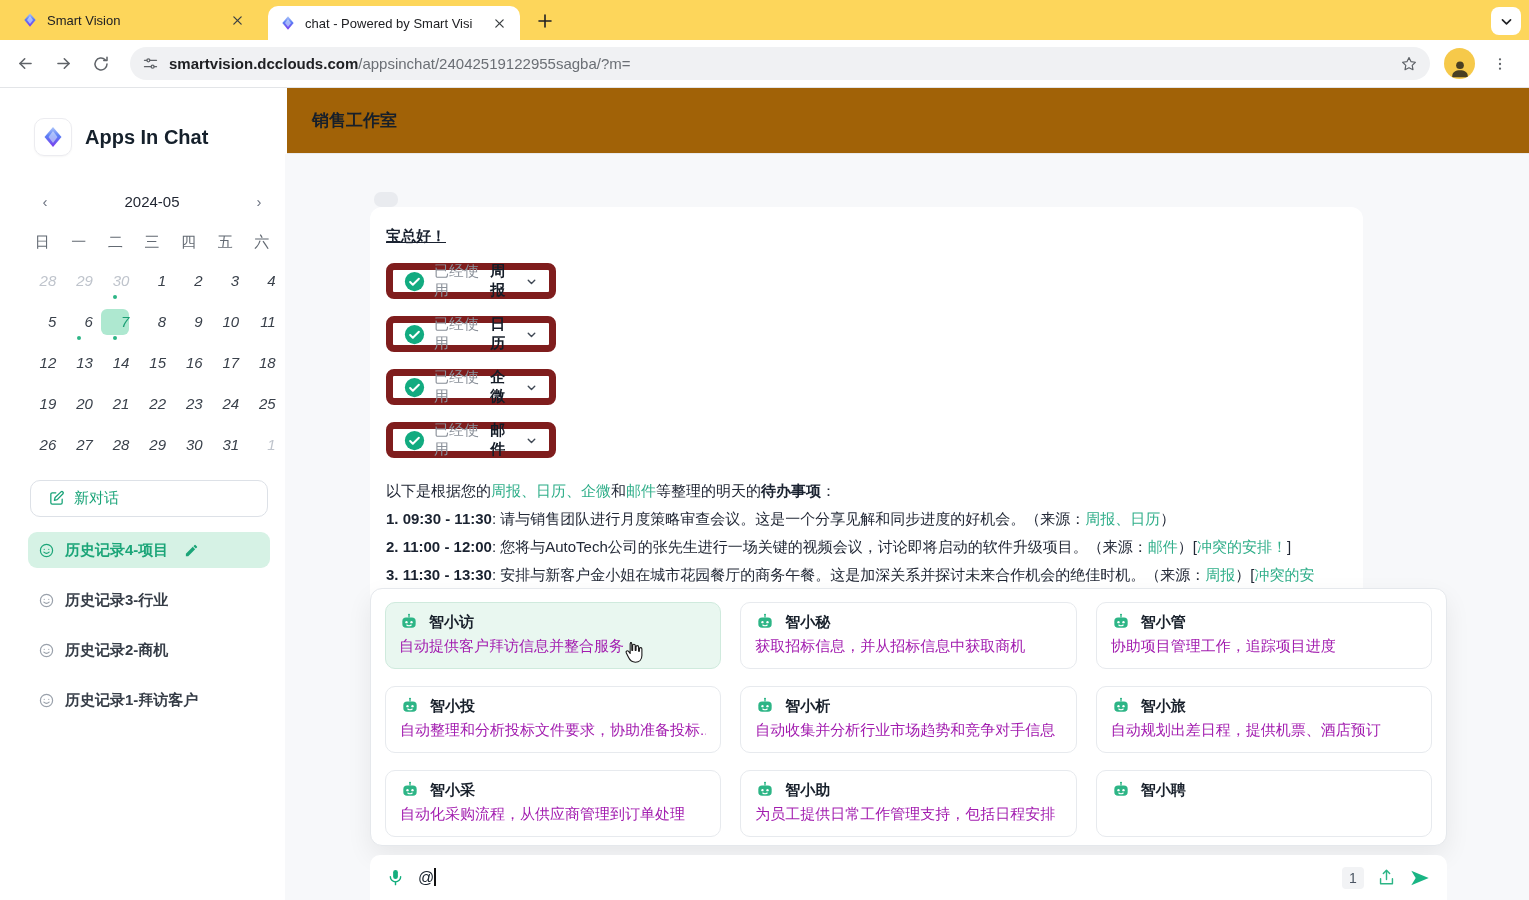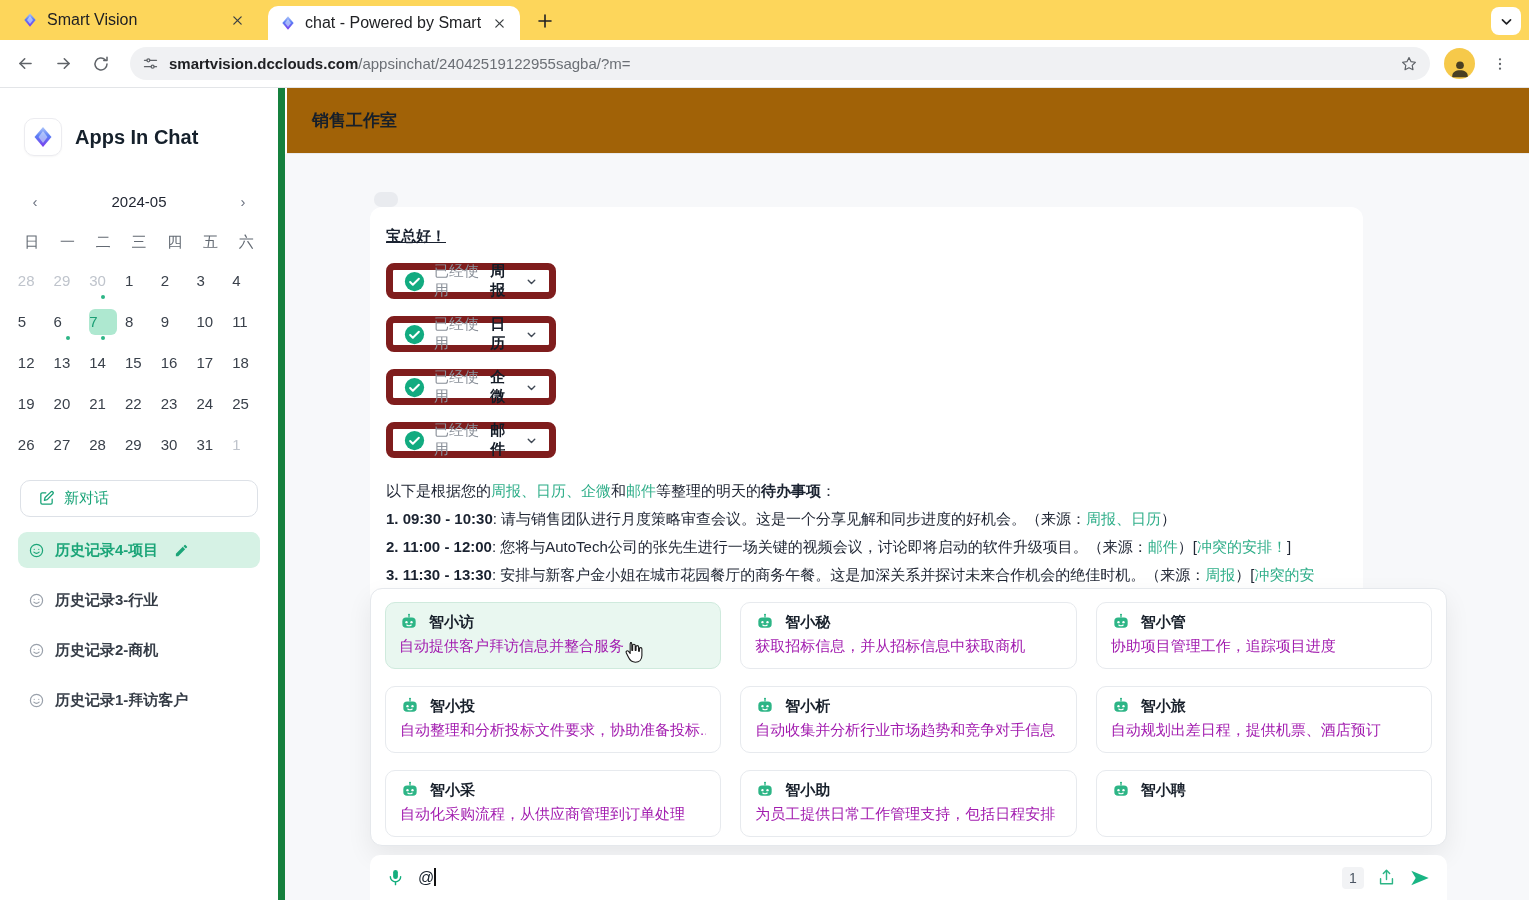--- a/index.html
+++ b/index.html
@@ -4,50 +4,50 @@
 <style>
   * { margin:0; padding:0; box-sizing:border-box; }
   html,body { width:1529px; height:900px; overflow:hidden;
     font-family:"Liberation Sans","DejaVu Sans",sans-serif; background:#fff; }
 
   
   .tabbar { position:absolute; left:0; top:0; width:1529px; height:40px; background:#fdd65b; }
   .tab { position:absolute; top:0; height:40px; display:flex; align-items:center; gap:9px; padding:0 12px; }
   .tab.inactive { left:10px; width:248px; }
   .tab.active { left:268px; width:252px; background:#fff; border-radius:10px 10px 0 0; top:6px; height:34px; }
-  .tab-title { font-size:16px; color:#202124; white-space:nowrap; overflow:hidden; flex:1; }
+  .tab-title { font-size:13px; color:#202124; white-space:nowrap; overflow:hidden; flex:1; }
   .tab-close { width:18px; height:18px; display:flex; align-items:center; justify-content:center; border-radius:50%; flex:none; }
   .newtab-btn { position:absolute; left:532px; top:8px; width:26px; height:26px; display:flex; align-items:center; justify-content:center; border-radius:50%; }
   .tabsearch { position:absolute; right:8px; top:7px; width:30px; height:28px; background:#fff; border-radius:8px; display:flex; align-items:center; justify-content:center; }
 
   .toolbar { position:absolute; left:0; top:40px; width:1529px; height:48px; background:#fff; border-bottom:1px solid #e3e5e8; display:flex; align-items:center; }
   .navbtn { width:30px; height:30px; display:flex; align-items:center; justify-content:center; border-radius:50%; flex:none; }
   .navbtn.b1{ margin-left:10px; } .navbtn.b2{ margin-left:8px; } .navbtn.b3{ margin-left:8px; }
   .urlbar { margin-left:14px; width:1300px; height:33px; background:#f0f1f3; border-radius:17px; display:flex; align-items:center; padding:0 12px; }
   .url-text { margin-left:10px; font-size:15px; white-space:nowrap; overflow:hidden; flex:1; }
   .url-domain { color:#202124;font-weight:bold; } .url-path { color:#6b6f75; }
   .avatar { margin-left:14px; width:31px; height:31px; border-radius:50%; background:#f6c94a; display:flex; align-items:flex-end; justify-content:center; overflow:hidden; flex:none; }
   .menu-dots { margin-left:12px; width:26px; height:26px; display:flex; align-items:center; justify-content:center; }
 
   
-  .sidebar { position:absolute; left:0; top:88px; width:285px; height:812px; background:#fff; border-right:7px solid #15803d; }
+  .sidebar { position:absolute; left:10px; top:88px; width:285px; height:812px; background:#fff; border-right:1px solid #15803d; }
   .logo-row { display:flex; align-items:center; gap:13px; padding:30px 0 0 24px; }
   .logo-box { width:38px; height:38px; border:1px solid #ececf0; border-radius:10px; display:flex; align-items:center; justify-content:center; box-shadow:0 1px 2px rgba(0,0,0,.04); }
   .app-title { font-size:20px; font-weight:700; color:#15202b; }
 
   .cal { padding:0 14px; }
   .cal-head { display:flex; align-items:center; margin-top:32px; padding:0 8px; }
   .cal-arrow { width:26px; height:26px; display:flex; align-items:center; justify-content:center; color:#6b7280; font-size:15px; }
   .cal-month { flex:1; text-align:center; font-size:15px; color:#1f2430; }
   .cal-week, .cal-row { display:grid; grid-template-columns:repeat(7,1fr); }
   .cal-week { margin-top:14px; }
   .cal-wd { text-align:center; font-size:15px; color:#636a73; height:28px; line-height:28px; }
   .cal-row { margin-top:8px; }
   .cal-day { position:relative; height:33px; display:flex; align-items:center; justify-content:center; font-size:15px; color:#3a414b; }
-  .cal-day .num { width:28px; height:26px; line-height:26px; text-align:left; border-radius:6px; }
+  .cal-day .num { width:28px; height:26px; line-height:26px; text-align:right; border-radius:6px;font-style:italic; }
   .cal-day.out { color:#bfc4cc; }
   .cal-day.sel .num { background:#aee8d0; color:#1a9e74; }
   .cal-dot { position:absolute; left:50%; bottom:-2px; width:4px; height:4px; margin-left:-2px; border-radius:50%; background:#2db586; }
 
   .newchat { position:absolute; left:20px; top:392px; width:238px; height:37px; border:1px solid #dde1e7; border-radius:10px; display:flex; align-items:center; gap:9px; padding-left:17px; background:#fff; }
   .newchat-label { font-size:15px; color:#17a377; }
 
   .history { position:absolute; left:18px; top:444px; width:242px; display:flex; flex-direction:column; gap:14px;font-weight:bold; }
   .hist-item { height:36px; display:flex; align-items:center; gap:10px; padding:0 10px; border-radius:9px; font-size:15px; color:#363d47; }
   .hist-item .bubble-ic { color:#9aa1ab; display:flex; }
@@ -474,21 +474,21 @@
        <span class="pill-chev">
             <svg width="13" height="13" viewBox="0 0 24 24" fill="none" stroke="#3f4854" stroke-width="2.6" stroke-linecap="round" stroke-linejoin="round">
               <path d="M6 9.5l6 6 6-6"></path>
             </svg>
           </span>
      </div>
       </div>
     <div class="todo-block">
       <div id="summary-line"><span class="seg-n">以下是根据您的</span><span class="seg-g">周报、日历、企微</span><span class="seg-n">和</span><span class="seg-g">邮件</span><span class="seg-n">等整理的明天的</span><span class="seg-b">待办事项</span><span class="seg-n">：</span></div>
       <div id="todo-list">
-          <div><span class="seg-b">1. 09:30 - 10:30</span><span class="seg-n">: 请与销售团队进行月度策略审查会议。这是一个分享见解和同步进度的好机会。（来源：</span><span class="seg-g">周报、日历</span><span class="seg-n">）</span></div>
+          <div><span class="seg-b">1. 09:30 - 11:30</span><span class="seg-n">: 请与销售团队进行月度策略审查会议。这是一个分享见解和同步进度的好机会。（来源：</span><span class="seg-g">周报、日历</span><span class="seg-n">）</span></div>
           <div><span class="seg-b">2. 11:00 - 12:00</span><span class="seg-n">: 您将与AutoTech公司的张先生进行一场关键的视频会议，讨论即将启动的软件升级项目。（来源：</span><span class="seg-g">邮件</span><span class="seg-n">）[</span><span class="seg-g">冲突的安排！</span><span class="seg-n">]</span></div>
           <div><span class="seg-b">3. 11:30 - 13:30</span><span class="seg-n">: 安排与新客户金小姐在城市花园餐厅的商务午餐。这是加深关系并探讨未来合作机会的绝佳时机。（来源：</span><span class="seg-g">周报</span><span class="seg-n">）[</span><span class="seg-g">冲突的安排！</span><span class="seg-n">]</span></div>
         </div>
     </div>
   </div>
 
   <div class="agent-panel" id="agent-grid">
       <div class="agent-card sel">
        <div class="agent-top">
          <span style="display:flex">

